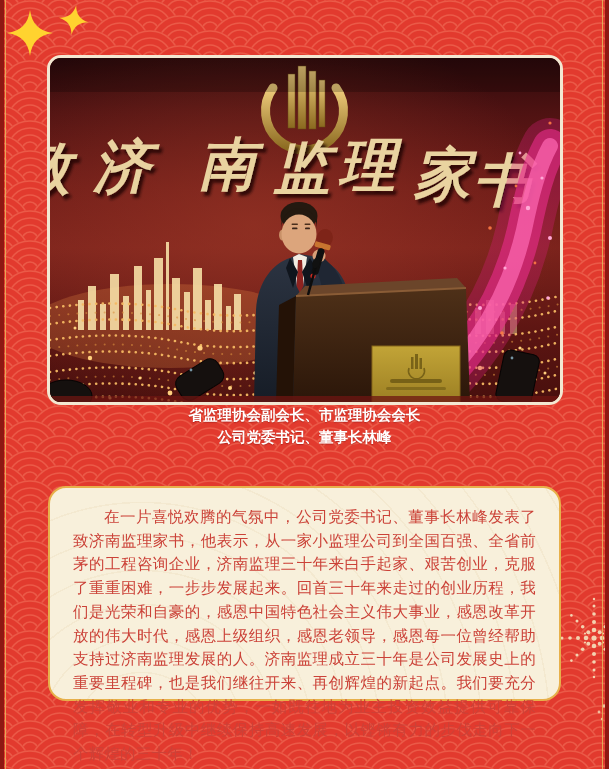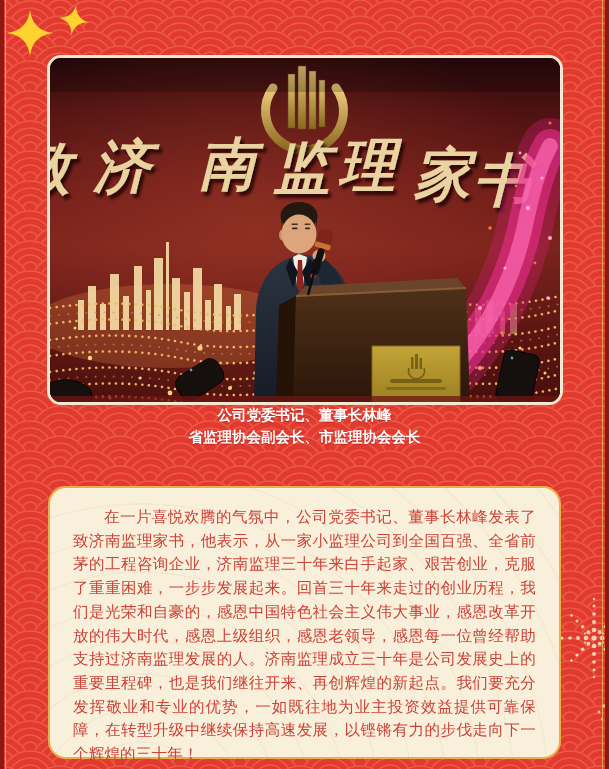--- a/index.html
+++ b/index.html
@@ -12,21 +12,21 @@
   .gold-line{position:absolute;top:0;width:1.4px;height:769px;background:#e3b257;opacity:.9;z-index:6;}
   .gold-line.left{left:5px;}
   .gold-line.right{right:6px;}
   .stars-svg{position:absolute;left:4px;top:2px;z-index:5;}
   .photo-frame{position:absolute;left:47px;top:55px;width:516px;height:350px;box-sizing:border-box;
     border:3px solid #f3e8d2;border-radius:14px;overflow:hidden;z-index:3;background:#4a0f0d;padding:0;margin:0;}
   .photo-frame svg{display:block;}
   .caption{position:absolute;left:48px;top:408px;width:513px;text-align:center;z-index:3;}
   .caption p{margin:0 0 7px 0;color:#ffffff;font-weight:bold;font-size:14.5px;line-height:15px;
     text-shadow:0 1px 1px rgba(120,10,5,.4);}
-  .letter{position:absolute;left:48px;top:486px;width:513px;height:273px;box-sizing:border-box;z-index:4;
+  .letter{position:absolute;left:48px;top:486px;width:513px;height:215px;box-sizing:border-box;z-index:4;
     background:#f8f0db;border:2px solid #e7b04a;border-radius:18px;padding:17px 23px 14px 23px;
     background-image:repeating-radial-gradient(circle at 18% 120%,rgba(205,170,110,.10) 0 1.5px,transparent 1.5px 34px);}
   .letter p{margin:0;color:#cb4238;font-size:15.5px;line-height:23.7px;text-align:justify;
     text-indent:2em;letter-spacing:.2px;}
   .snowflake-svg{position:absolute;left:552px;top:588px;z-index:1;}
   .cal{font-family:"Liberation Serif",serif;font-weight:bold;font-style:italic;}
 </style>
 </head>
 <body>
 
@@ -307,22 +307,22 @@
           <rect x="336" y="329" width="60" height="3" rx="1.5" opacity=".7"></rect>
         </g>
       </g>
 
       <rect x="0" y="338" width="510" height="7" fill="#6e1511" opacity=".75"></rect>
       <rect x="0" y="0" width="510" height="34" fill="#000" opacity=".22"></rect>
     </svg>
   </figure>
 
   <div class="caption">
+    <p>省监理协会副会长、市监理协会会长</p>
     <p>公司党委书记、董事长林峰</p>
-    <p>省监理协会副会长、市监理协会会长</p>
   </div>
 
   <section class="letter">
     <p>在一片喜悦欢腾的气氛中，公司党委书记、董事长林峰发表了致济南监理家书，他表示，从一家小监理公司到全国百强、全省前茅的工程咨询企业，济南监理三十年来白手起家、艰苦创业，克服了重重困难，一步步发展起来。回首三十年来走过的创业历程，我们是光荣和自豪的，感恩中国特色社会主义伟大事业，感恩改革开放的伟大时代，感恩上级组织，感恩老领导，感恩每一位曾经帮助支持过济南监理发展的人。济南监理成立三十年是公司发展史上的重要里程碑，也是我们继往开来、再创辉煌的新起点。我们要充分发挥敬业和专业的优势，一如既往地为业主投资效益提供可靠保障，在转型升级中继续保持高速发展，以铿锵有力的步伐走向下一个辉煌的三十年！</p>
   </section>
 
   <svg class="snowflake-svg" width="57" height="140" aria-hidden="true">
     <g fill="#f5e2bd" opacity=".9">
       <circle cx="42" cy="50" r="2.6"></circle>
       <g>

